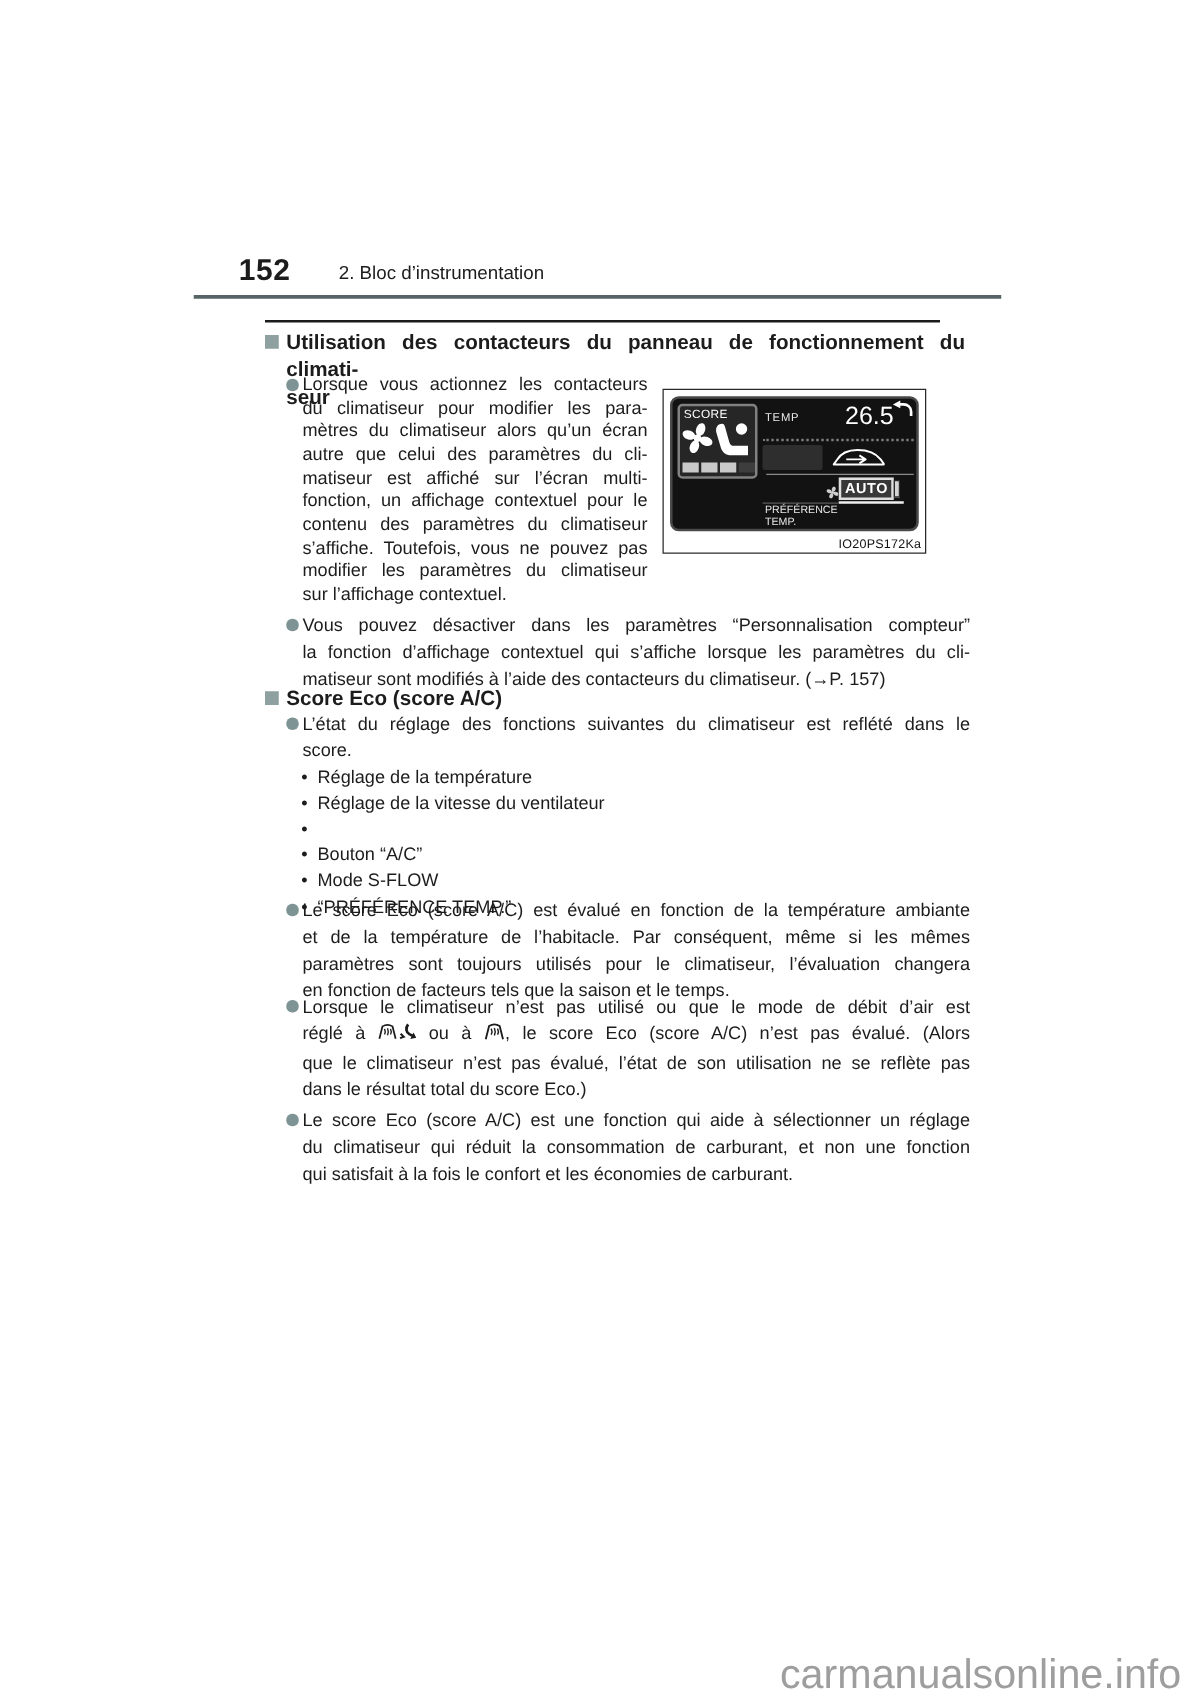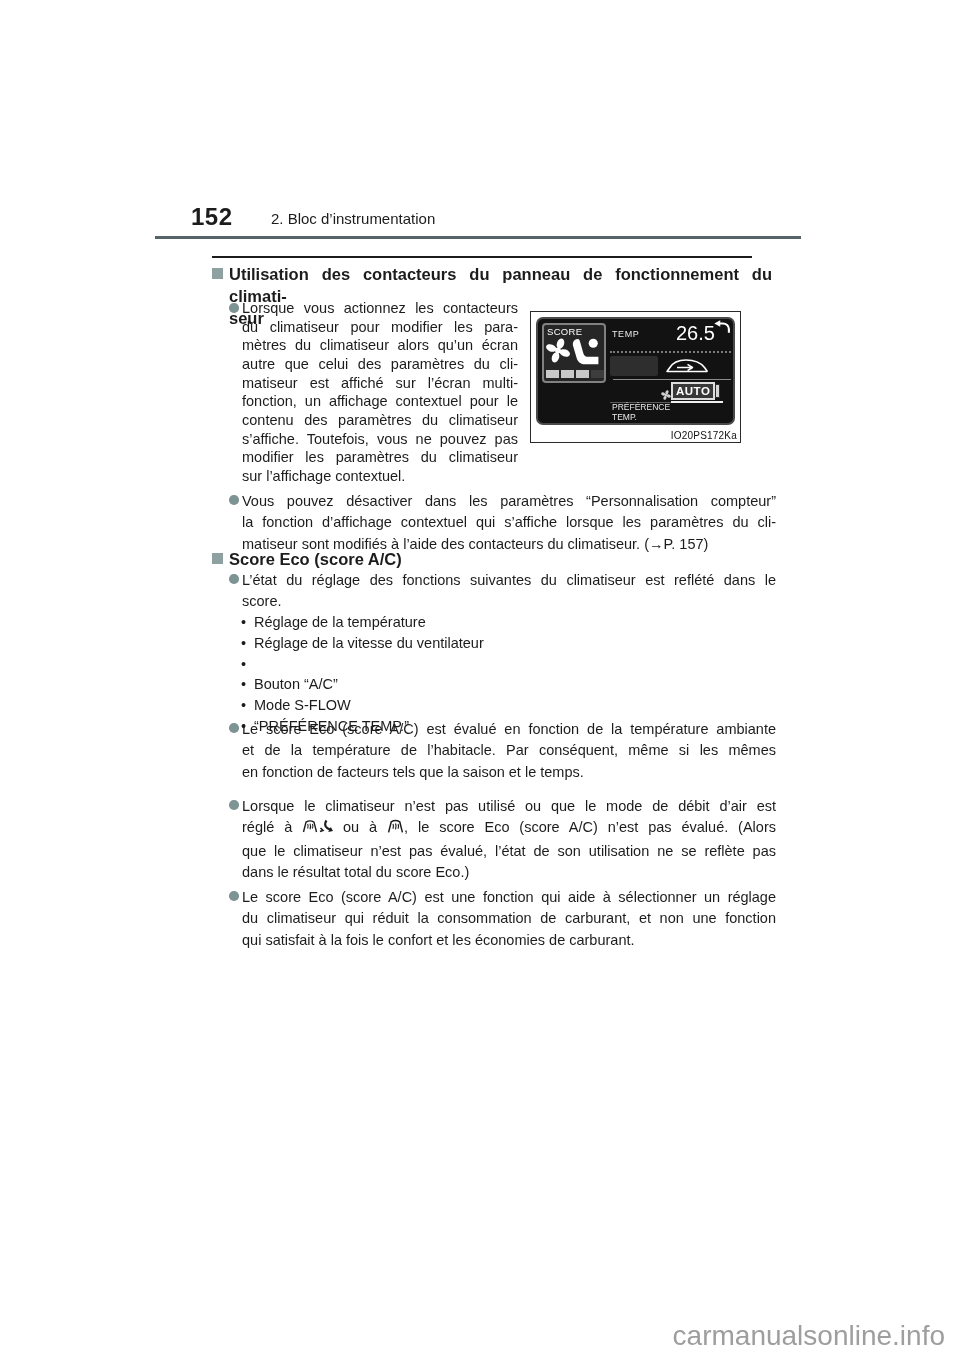--- a/index.html
+++ b/index.html
@@ -53,21 +53,21 @@
   .car-ico{position:absolute;left:126px;top:37px;}
   .div2{position:absolute;left:75px;top:60px;width:118px;height:1px;background:#8a8a8a;}
   .auto-fan{position:absolute;left:123px;top:67px;}
   .auto-box{position:absolute;left:133px;top:63px;height:18px;border:2px solid #dedede;background:#383838;box-sizing:border-box;display:flex;align-items:center;padding:0 3px;font-size:11.5px;font-weight:700;color:#fff;letter-spacing:.5px;}
   .auto-bar{position:absolute;left:177px;top:65px;width:5px;height:14px;background:#d6d6d6;border:1px solid #2a2a2a;box-sizing:border-box;}
   .auto-underline{position:absolute;left:133px;top:82px;width:52px;height:2px;background:#efefef;}
   .auto-underline-ext{position:absolute;left:72px;top:83px;width:61px;height:1px;background:#5a5a5a;}
   .pref-label{position:absolute;left:74px;top:84px;font-size:8.5px;line-height:9.5px;color:#e8e8e8;}
   .rapide{position:absolute;left:130px;top:104px;font-size:12px;font-weight:400;color:#fff;letter-spacing:.6px;}
 
-  .watermark{position:absolute;right:15px;top:1320px;font-size:28px;color:#9e9e9e;text-align:right;}
+  .watermark{position:absolute;right:15px;top:1320px;font-size:33px;color:#9e9e9e;text-align:right;}
 </style>
 </head>
 <body>
 
 <div class="page">
 
   <div class="page-num">152</div>
   <div class="chapter">2. Bloc d’instrumentation</div>
   <div class="rule-thick"></div>
   <div class="rule-thin"></div>
@@ -217,20 +217,21 @@
         <span class="sub-dot">•</span>
         <span>“PRÉFÉRENCE TEMP.”</span>
       </div>
     </div>
 
   <div class="bullet" style="left:229px;top:719px;">
     <span class="bmark"></span>
     <div class="blines wide">
         <div class="pline">Le score Eco (score A/C) est évalué en fonction de la température ambiante</div>
         <div class="pline">et de la température de l’habitacle. Par conséquent, même si les mêmes</div>
+        <div class="pline">paramètres sont toujours utilisés pour le climatiseur, l’évaluation changera</div>
         <div class="pline last">en fonction de facteurs tels que la saison et le temps.</div>
       </div>
   </div>
 
   <div class="bullet" style="left:229px;top:796px;">
     <span class="bmark"></span>
     <div class="blines wide">
       <div>
           <div class="pline">Lorsque le climatiseur n’est pas utilisé ou que le mode de débit d’air est</div>
         </div>

